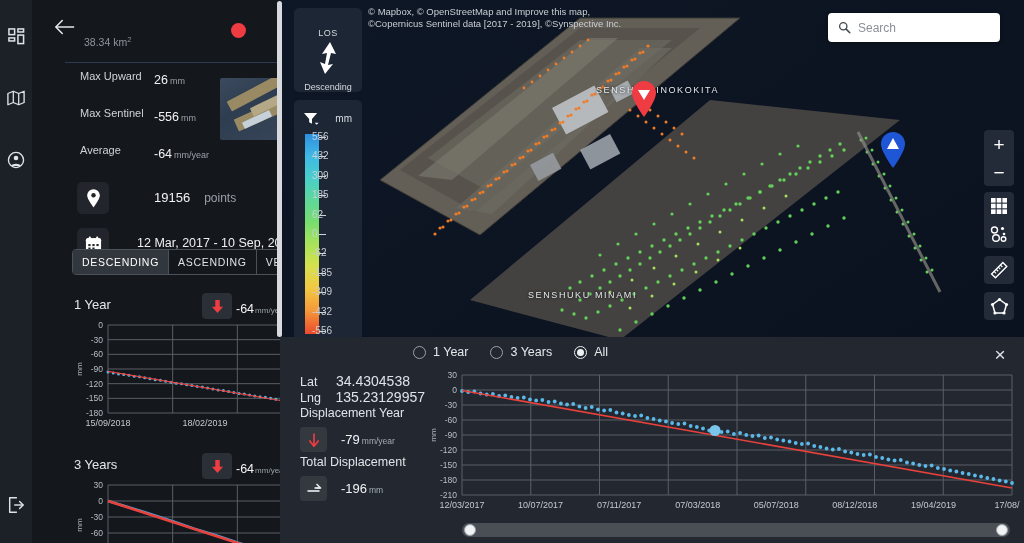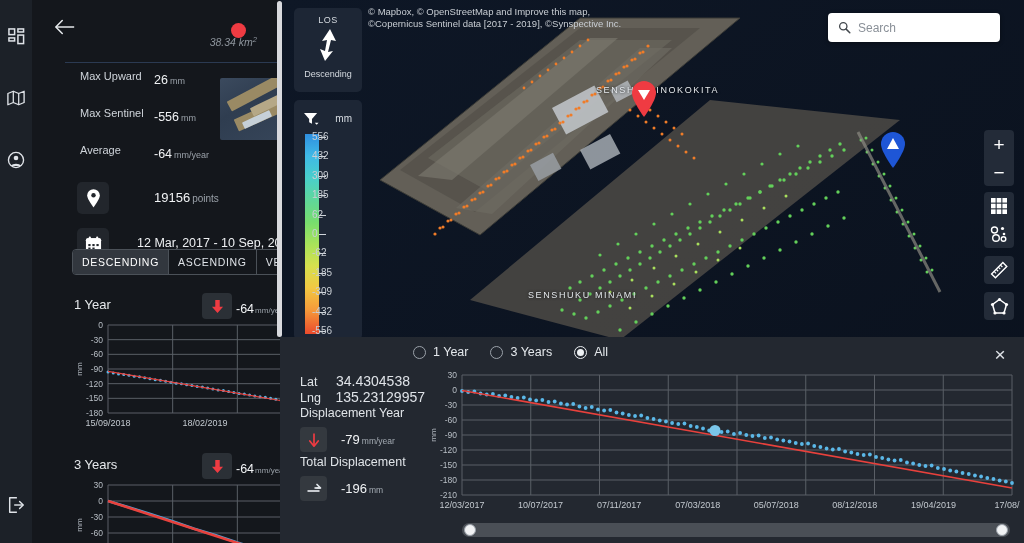--- a/index.html
+++ b/index.html
@@ -37,22 +37,22 @@
   }
   .sb-title {
     position: absolute; left: 52px; top: 12px; width: 160px; text-align: center;
     font-size: 17.5px; color: #fff; letter-spacing: .2px; white-space: nowrap;
   }
   .sb-dot {
     position: absolute; left: 199px; top: 23px; width: 15px; height: 15px;
     border-radius: 50%; background: #ef3b42;
   }
   .sb-area {
-    position: absolute; left: 65px; top: 34px; width: 160px; text-align: right;
-    font-size: 10.5px; color: #8d949c; font-style: italic;
+    position: absolute; left: 52px; top: 34px; width: 160px; text-align: left;
+    font-size: 10.5px; color: #8d949c;
   }
   .sb-area sup { font-size: 7.5px; vertical-align: super; }
   .sb-rule {
     position: absolute; left: 33px; top: 62px; width: 215px; height: 1px;
     background: #2b3a52;
   }
 
   .stats { position: absolute; left: 0; top: 70px; width: 248px; }
   .stat-row { position: relative; height: 37px; }
   .stat-label {
@@ -79,21 +79,21 @@
 
   .pin-row { position: relative; height: 46px; margin-top: 4px; }
   .pin-box {
     position: absolute; left: 45px; top: 2px; width: 32px; height: 32px;
     background: #22262c; border-radius: 5px;
     display: flex; align-items: center; justify-content: center; color: #fff;
   }
   .pin-val {
     position: absolute; left: 122px; top: 10px; font-size: 13px; color: #f0f2f4;
   }
-  .pin-val .u { font-size: 10px; color: #9aa1a9; margin-left: 2px; }
+  .pin-val .u { font-size: 12px; color: #9aa1a9; margin-left: 14px; }
 
   .cal-row { position: relative; height: 44px; }
   .cal-box {
     position: absolute; left: 45px; top: 2px; width: 32px; height: 32px;
     background: #22262c; border-radius: 5px;
     display: flex; align-items: center; justify-content: center; color: #fff;
   }
   .cal-text {
     position: absolute; left: 105px; top: 10px; font-size: 12.5px; color: #eef0f2; white-space: nowrap;
   }
@@ -142,21 +142,21 @@
   .search {
     position: absolute; right: 24px; top: 13px; width: 172px; height: 29px;
     background: #fff; border-radius: 4px; display: flex; align-items: center;
     padding: 0 10px; gap: 7px; z-index: 14; box-shadow: 0 1px 4px rgba(0,0,0,.4);
   }
   .search .ph { font-size: 12px; color: #8a9098; }
 
   .los {
     position: absolute; left: 14px; top: 8px; width: 68px; height: 84px;
     background: #1d2635; border-radius: 5px; z-index: 13;
-    display: flex; flex-direction: column; align-items: center; padding-top: 7px;
+    display: flex; flex-direction: column; align-items: center; padding-top: 19px; justify-content: center;
   }
   .los-t { font-size: 9px; color: #d4d9df; letter-spacing: .5px; }
   .los-b { font-size: 9px; color: #d4d9df; margin-top: 2px; }
 
   .legend {
     position: absolute; left: 14px; top: 100px; width: 68px; height: 240px;
     background: #1d2635; border-radius: 5px; z-index: 13; padding: 8px 0 0 0;
   }
   .legend-head {
     display: flex; align-items: center; justify-content: space-between;

